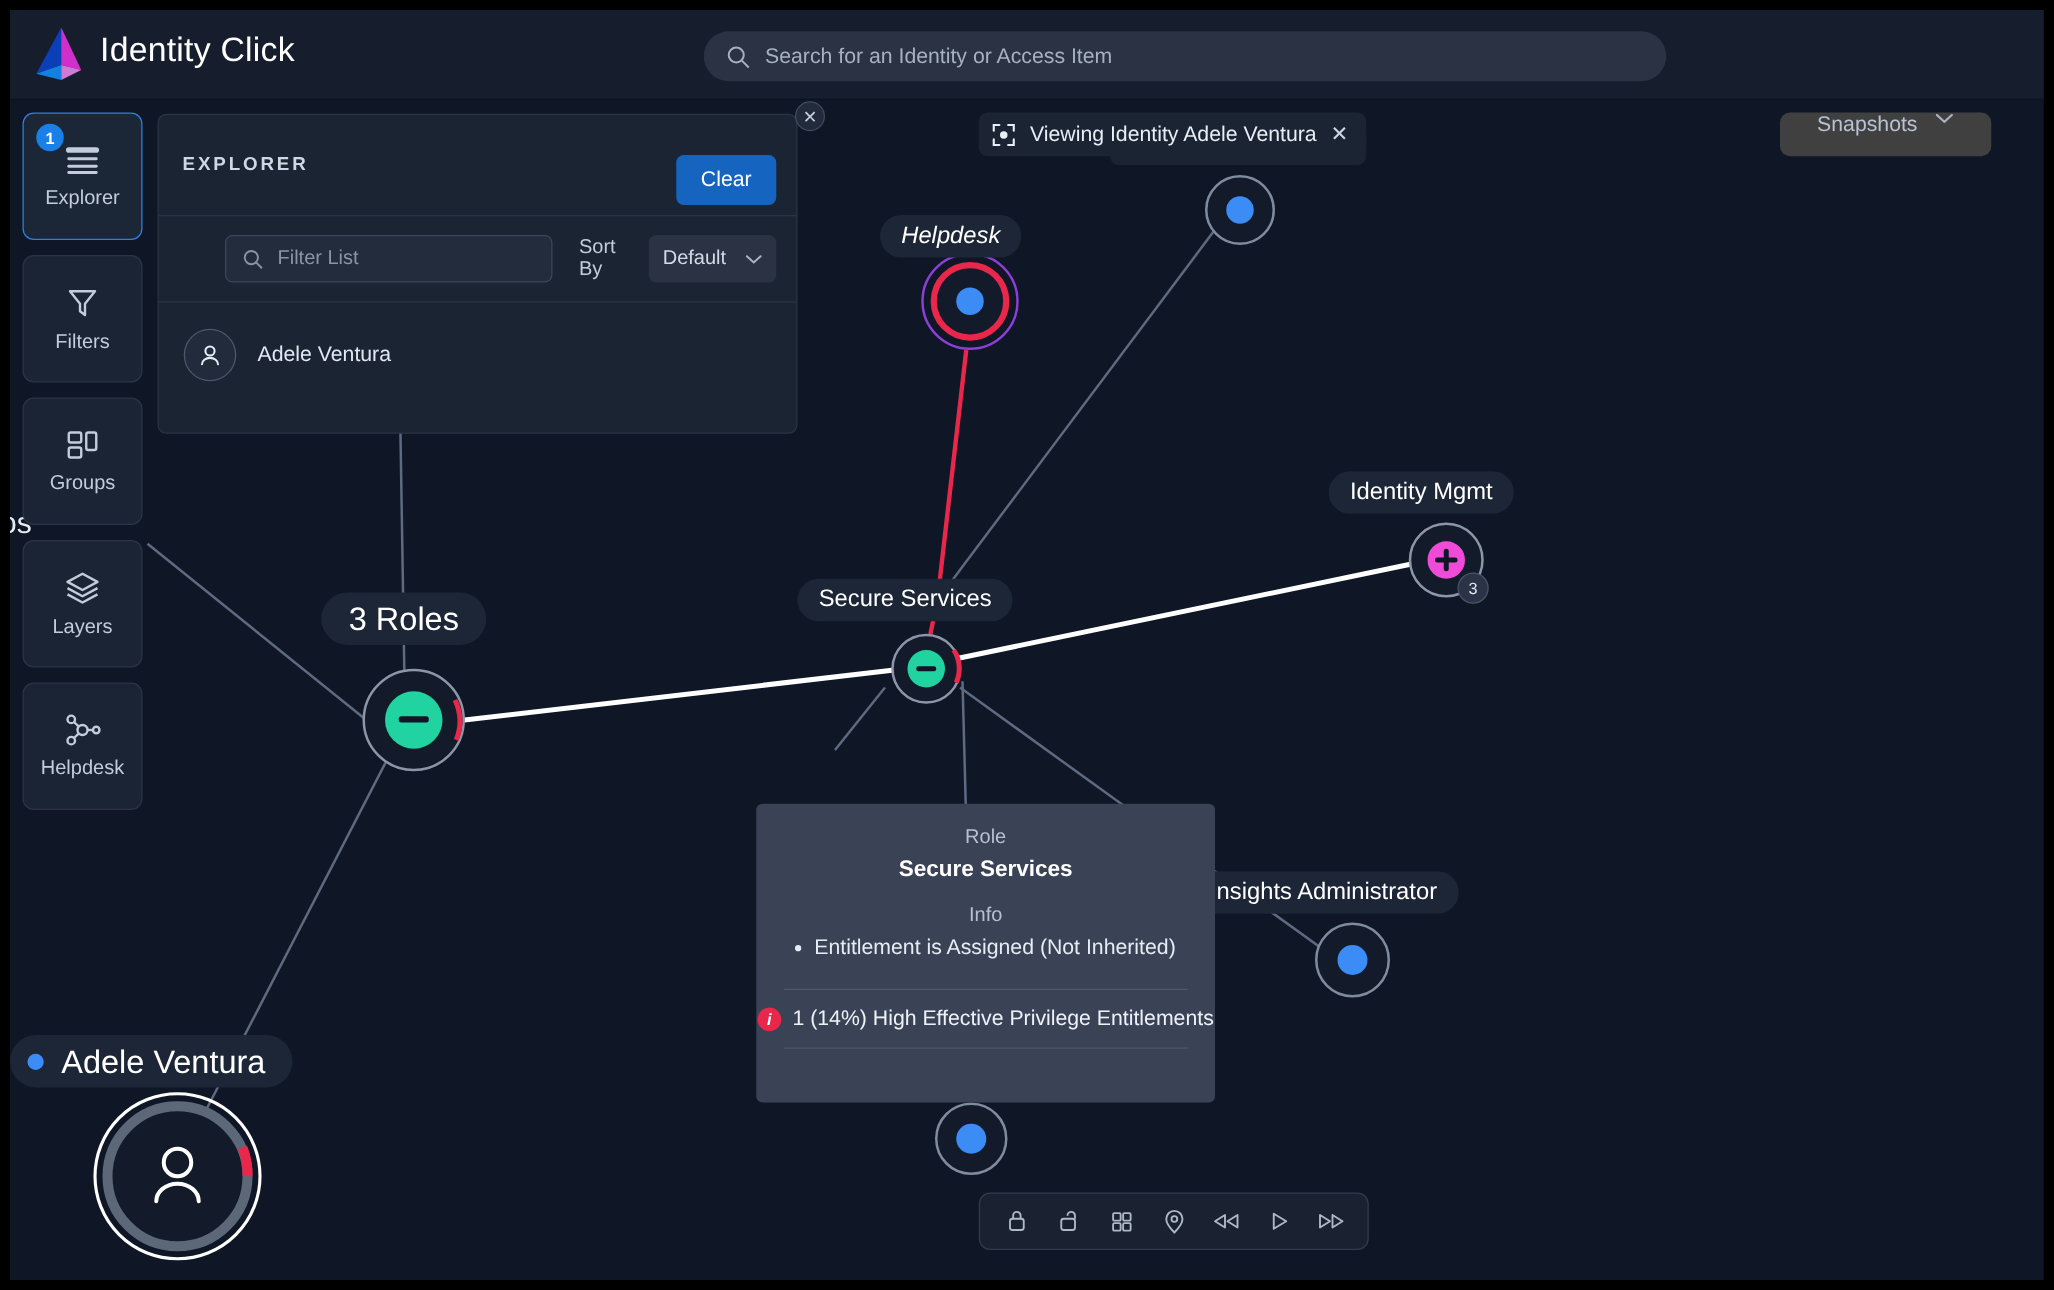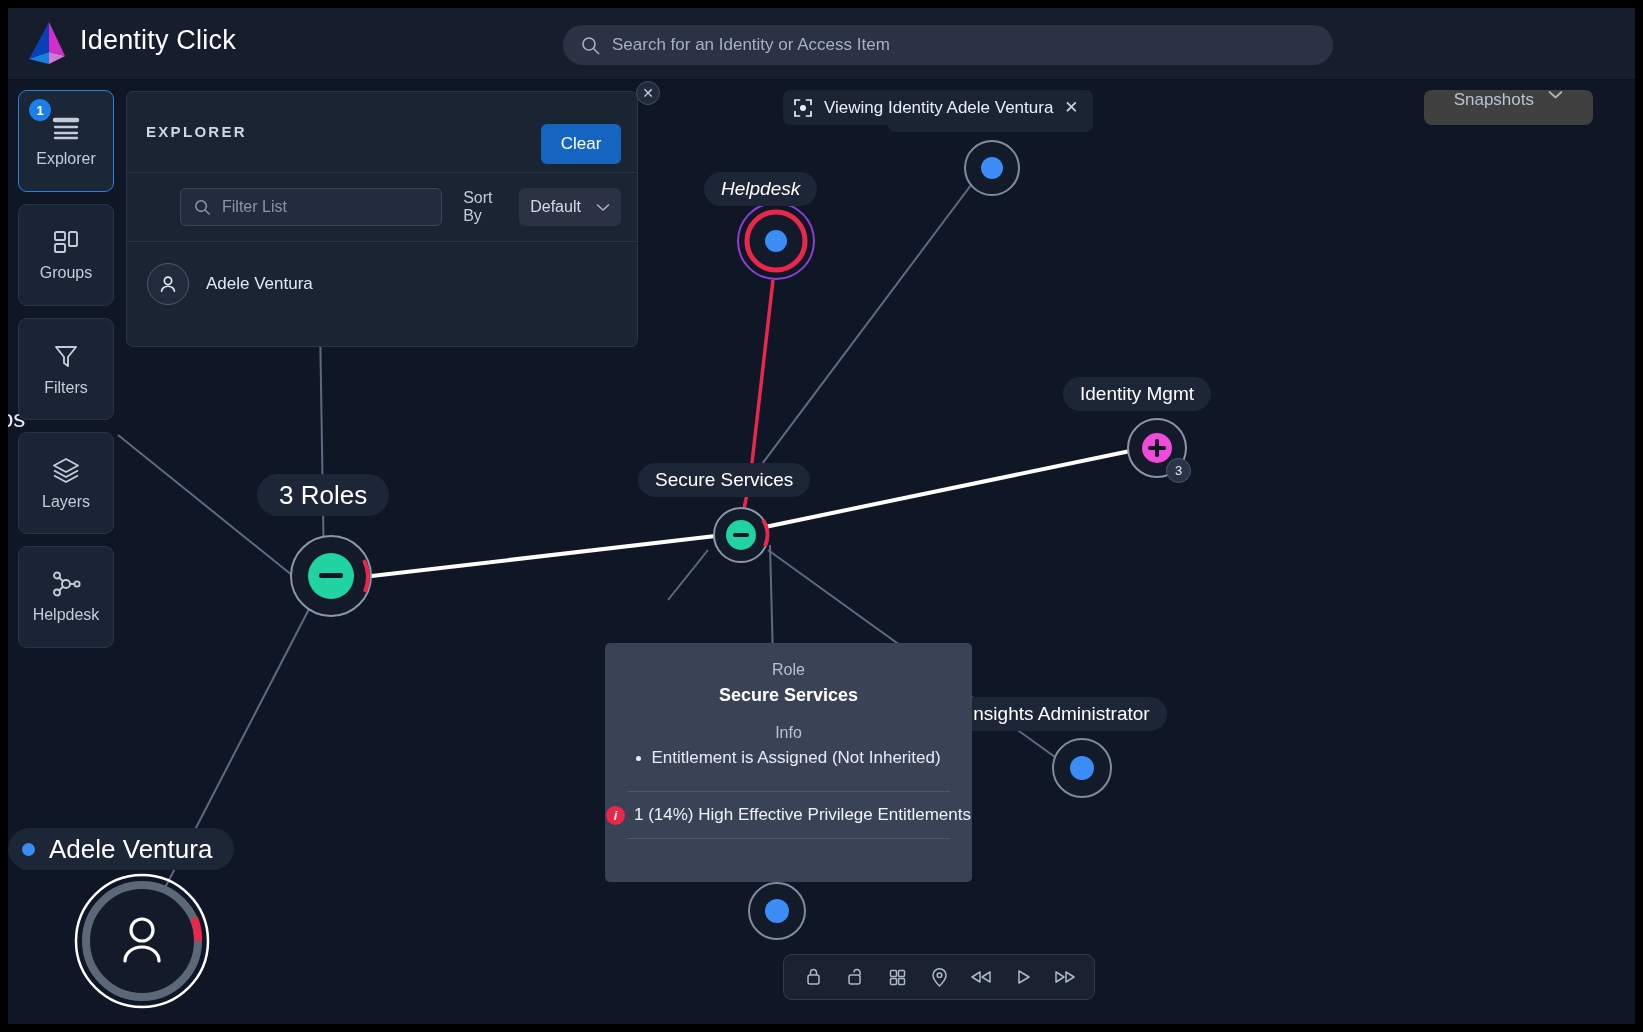--- a/index.html
+++ b/index.html
@@ -384,36 +384,36 @@
           <line x1="4" y1="12" x2="26" y2="12"></line>
           <line x1="4" y1="18" x2="26" y2="18"></line>
           <line x1="4" y1="23" x2="26" y2="23"></line>
         </svg>
       </span>
       <span class="rail-label">Explorer</span>
     </div>
 
     <div class="rail-btn">
       <span>
+        <svg width="28" height="28" viewBox="0 0 28 28" fill="none" stroke="#c3ccda" stroke-width="1.9" stroke-linejoin="round">
+          <path d="M4,5 H24 L16,15 V24 L12,21 V15 Z"></path>
+        </svg>
+      </span>
+      <span class="rail-label">Filters</span>
+    </div>
+
+    <div class="rail-btn">
+      <span>
         <svg width="28" height="26" viewBox="0 0 28 26" fill="none" stroke="#c3ccda" stroke-width="1.9">
           <rect x="3" y="3" width="10" height="8" rx="1.6"></rect>
           <rect x="17" y="3" width="8" height="14" rx="1.6"></rect>
           <rect x="3" y="15" width="10" height="8" rx="1.6"></rect>
         </svg>
       </span>
       <span class="rail-label">Groups</span>
-    </div>
-
-    <div class="rail-btn">
-      <span>
-        <svg width="28" height="28" viewBox="0 0 28 28" fill="none" stroke="#c3ccda" stroke-width="1.9" stroke-linejoin="round">
-          <path d="M4,5 H24 L16,15 V24 L12,21 V15 Z"></path>
-        </svg>
-      </span>
-      <span class="rail-label">Filters</span>
     </div>
 
     <div class="rail-btn">
       <span>
         <svg width="30" height="28" viewBox="0 0 30 28" fill="none" stroke="#c3ccda" stroke-width="1.9" stroke-linejoin="round">
           <polygon points="15,3 27,9.5 15,16 3,9.5"></polygon>
           <polyline points="3,14.5 15,21 27,14.5"></polyline>
           <polyline points="3,19.5 15,26 27,19.5"></polyline>
         </svg>
       </span>

